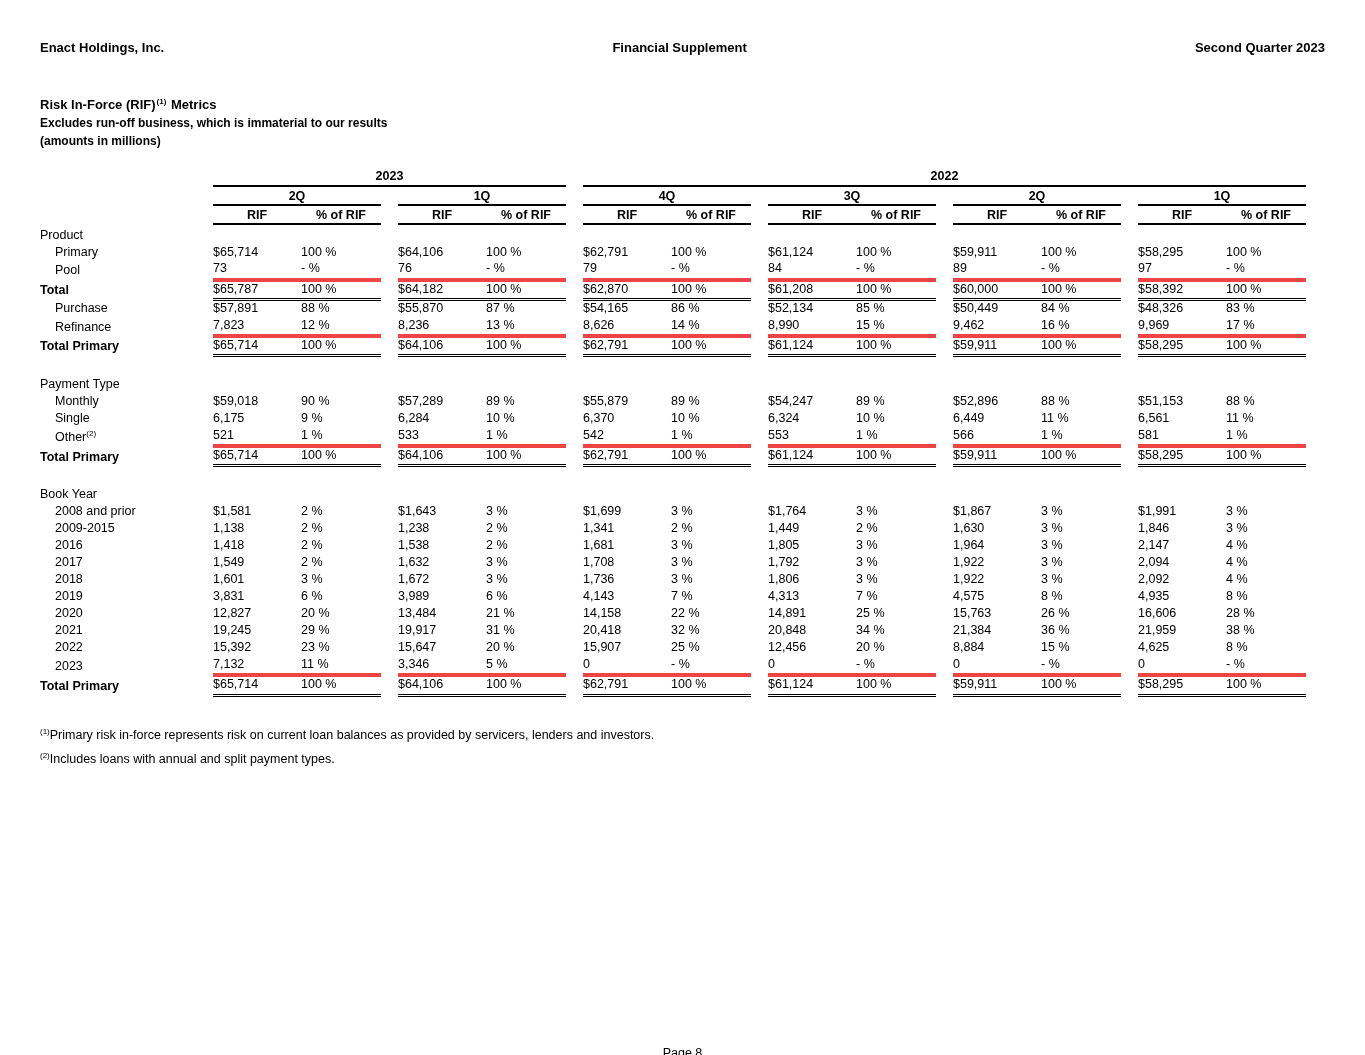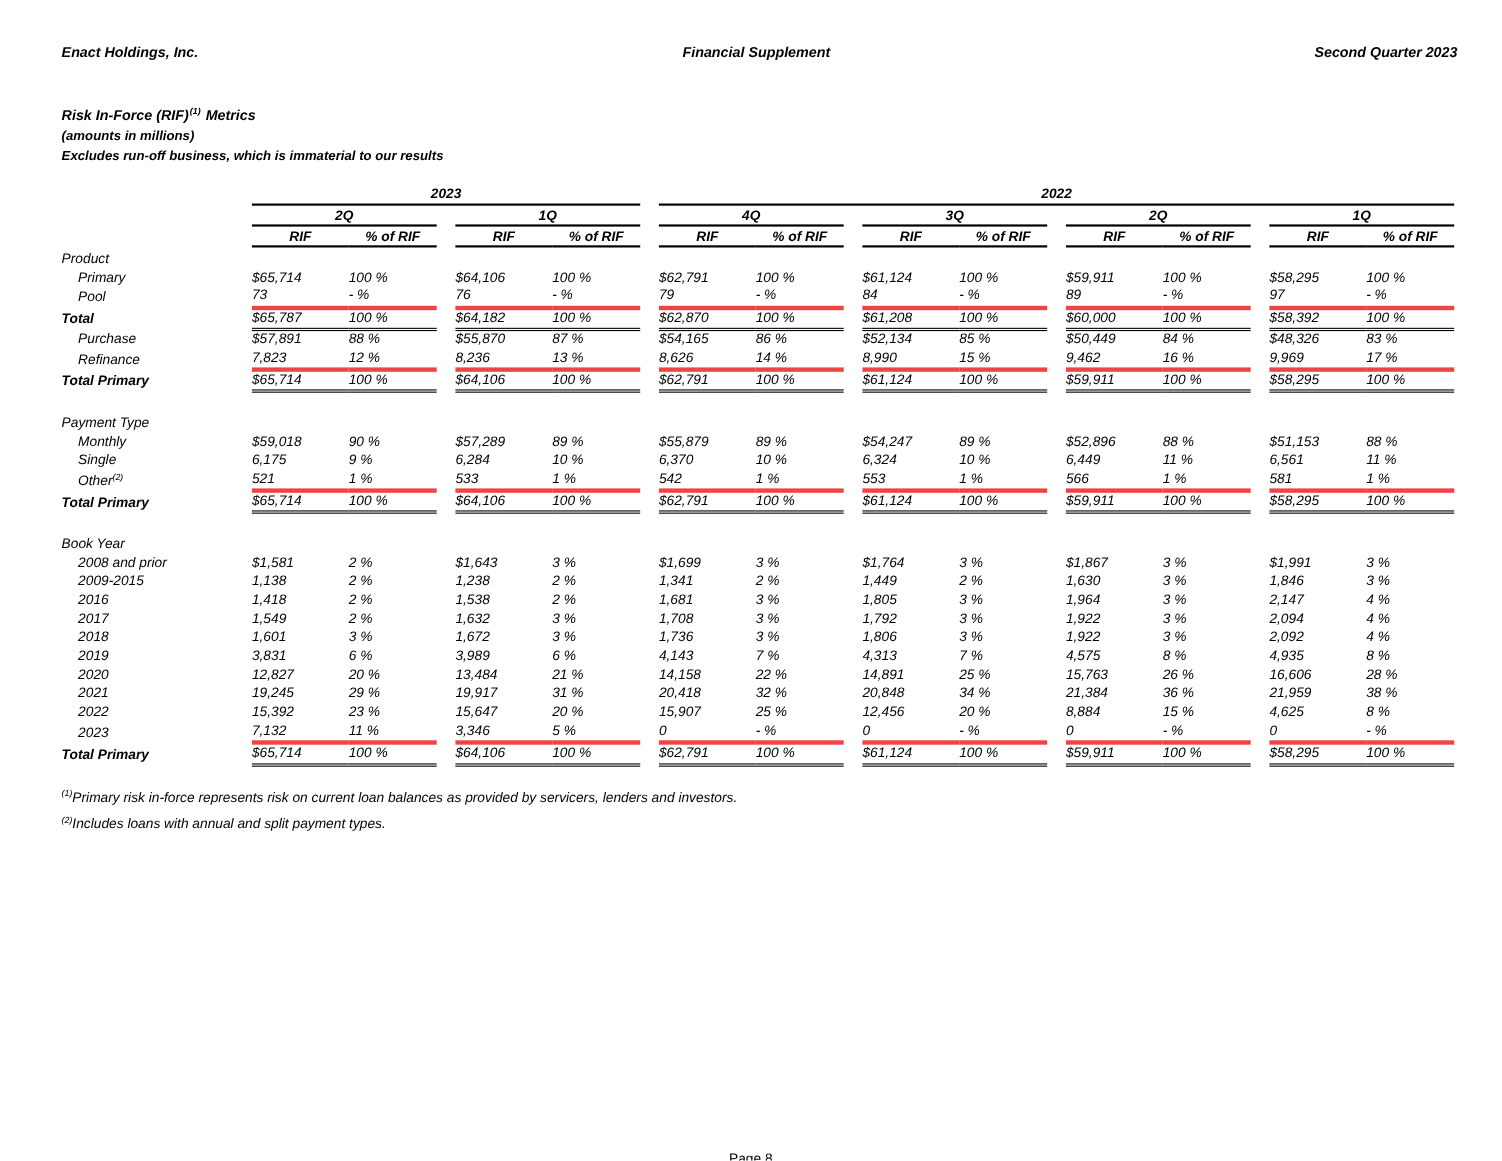--- a/index.html
+++ b/index.html
@@ -2,21 +2,21 @@
 <html><head>
 <meta charset="utf-8">
 <style>
   * { margin:0; padding:0; box-sizing:border-box; }
   html, body { background:#ffffff; }
   body {
     width:1365px; height:1055px; position:relative; overflow:hidden;
     font-family:"Liberation Sans","DejaVu Sans",sans-serif;
     color:#000000;
   }
-  .page { padding:40px 40px 0 56px;font-style:italic; }
+  .page { padding:40px 40px 0 40px; }
 
   .doc-header { display:flex; justify-content:space-between; align-items:baseline; font-size:13px; font-weight:bold; }
 
   .title-block { text-align:left; margin-top:42px; }
   .title-main { font-size:13px; font-weight:bold; }
   .title-main sup { font-size:8px; margin:0 1px; }
   .title-sub { font-size:12px; font-weight:bold; margin-top:4px; }
 
   table.rif { border-collapse:collapse; table-layout:fixed; margin-top:21px; font-size:12.5px; }
   table.rif td, table.rif th { padding:0 0 2px 0; height:17px; vertical-align:bottom; font-weight:normal; line-height:1.15; text-align:left; }
@@ -31,41 +31,41 @@
   td.sec-heading { font-weight:bold; white-space:nowrap; }
   td.num { text-align:right; padding-right:10px; white-space:nowrap; }
   td.pct { text-align:right; padding-right:4px; white-space:nowrap; }
   td.sp { }
   .rule-s { border-bottom:4px solid #ef4444;margin-left:24px; }
   .rule-d { border-bottom:3px double #000; }
   tr.gap-sm > td { padding-top:4px; height:21px; }
   tr.gap-lg > td { padding-top:20px; height:37px; }
   sup.row-sup { font-size:8px; }
 
-  .footnotes { margin-top:20px; font-size:12.5px; }
+  .footnotes { margin-top:30px; font-size:12.5px; }
   .footnote { margin-bottom:9px; }
   .footnote sup { font-size:8px; }
 
   .page-footer { position:absolute; top:998px; left:0; width:100%; text-align:center; font-size:12.5px;margin-top:48px; }
 </style>
 </head>
 <body>
 
 <div class="page">
 
   <div class="doc-header">
     <span>Enact Holdings, Inc.</span>
     <span>Financial Supplement</span>
     <span>Second Quarter 2023</span>
   </div>
 
   <div class="title-block">
     <div class="title-main"><span>Risk In-Force (RIF)</span><sup>(1)</sup><span> Metrics</span></div>
+    <div class="title-sub">Excludes run-off business, which is immaterial to our results</div>
     <div class="title-sub">(amounts in millions)</div>
-    <div class="title-sub">Excludes run-off business, which is immaterial to our results</div>
   </div>
 
   <table class="rif">
       <colgroup>
         <col style="width: 173px;">
         <col style="width: 88px;">
         <col style="width: 80px;">
         <col style="width: 17px;">
         <col style="width: 88px;">
         <col style="width: 80px;">

